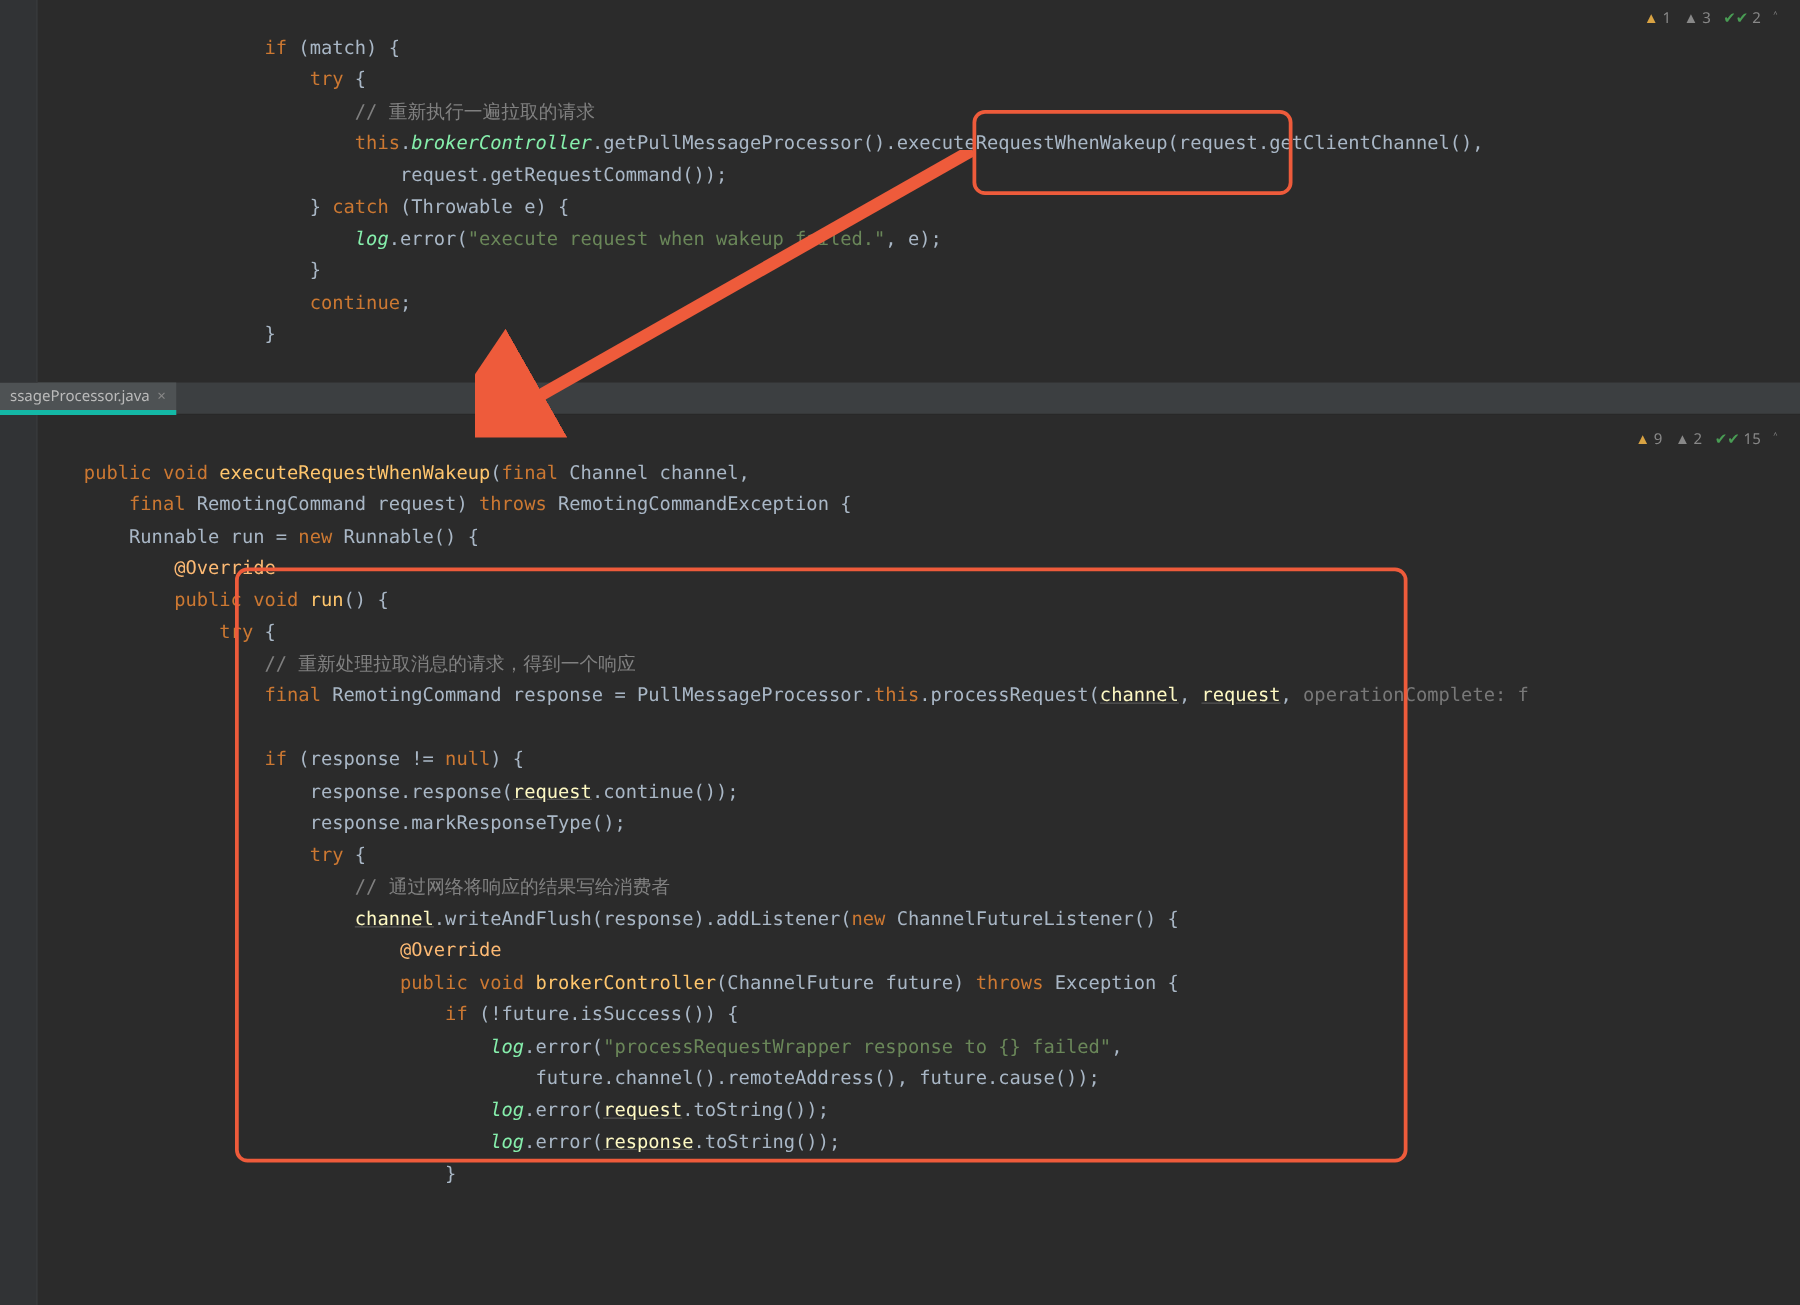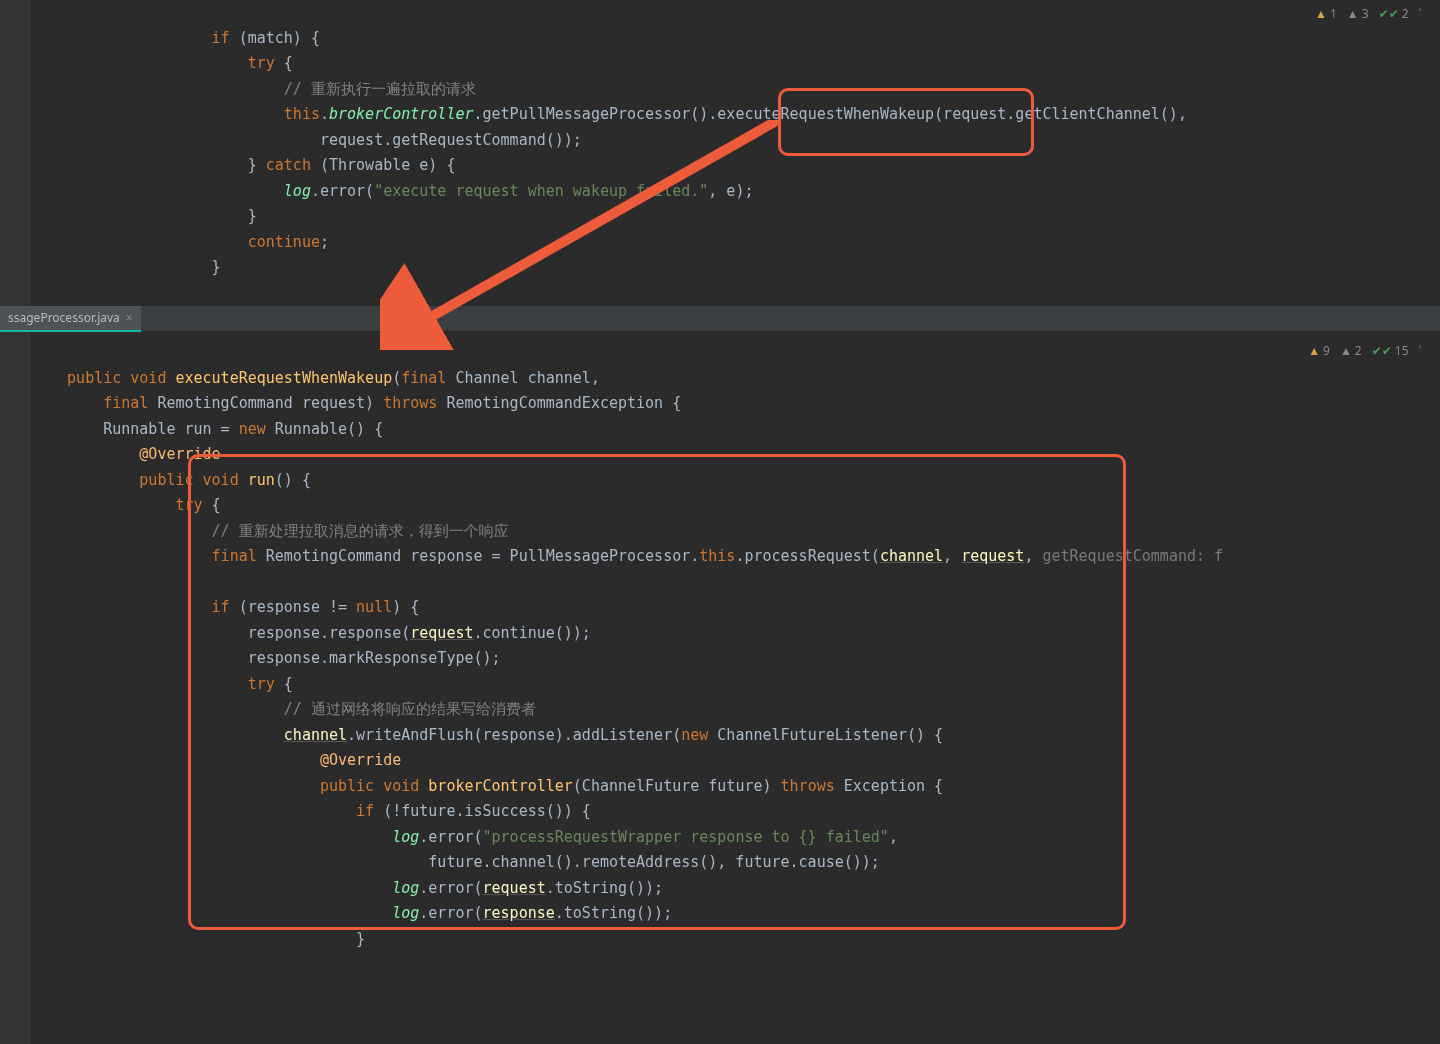--- a/index.html
+++ b/index.html
@@ -49,21 +49,21 @@
   }
   .tab {
     background: #4e5254;
     color: #bbbbbb;
     padding: 4px 8px;
     font-size: 12px;
     font-family: system-ui, -apple-system, sans-serif;
     display: flex;
     align-items: center;
     gap: 6px;
-    border-bottom: 2px solid #14b8a6;
+    border-bottom: 4px solid #14b8a6;
     height: 26px;
   }
   .tab-close { color: #888; font-size: 12px; cursor: pointer; }
   .inspections {
     position: absolute;
     top: 5px;
     right: 18px;
     display: flex;
     gap: 10px;
     font-size: 12px;
@@ -154,21 +154,21 @@
   </div>
 
   <div class="code-area" style="padding-top:8px;">
 <span>   </span><span class="kw">public</span><span class="kw"> void </span><span class="method-def">executeRequestWhenWakeup</span><span>(</span><span class="kw">final</span><span> Channel channel,</span>
 <span>       </span><span class="kw">final</span><span> RemotingCommand request) </span><span class="kw">throws</span><span> RemotingCommandException {</span>
 <span>       </span><span>Runnable run = </span><span class="kw">new</span><span> Runnable() {</span>
 <span>           </span><span class="anno">@Override</span>
 <span>           </span><span class="kw">public</span><span class="kw"> void </span><span class="method-def">run</span><span>() {</span>
 <span>               </span><span class="kw">try</span><span> {</span>
 <span>                   </span><span class="comment">// 重新处理拉取消息的请求，得到一个响应</span>
-<span>                   </span><span class="kw">final</span><span> RemotingCommand response = PullMessageProcessor.</span><span class="this">this</span><span>.processRequest(</span><span class="link">channel</span><span>, </span><span class="link">request</span><span>, </span><span class="hint">getRequestCommand: f</span>
+<span>                   </span><span class="kw">final</span><span> RemotingCommand response = PullMessageProcessor.</span><span class="this">this</span><span>.processRequest(</span><span class="link">channel</span><span>, </span><span class="link">request</span><span>, </span><span class="hint">operationComplete: f</span>
 
 <span>                   </span><span class="kw">if</span><span> (response != </span><span class="kw">null</span><span>) {</span>
 <span>                       </span><span>response.response(</span><span class="link">request</span><span>.continue());</span>
 <span>                       </span><span>response.markResponseType();</span>
 <span>                       </span><span class="kw">try</span><span> {</span>
 <span>                           </span><span class="comment">// 通过网络将响应的结果写给消费者</span>
 <span>                           </span><span class="link">channel</span><span>.writeAndFlush(response).addListener(</span><span class="kw">new</span><span> ChannelFutureListener() {</span>
 <span>                               </span><span class="anno">@Override</span>
 <span>                               </span><span class="kw">public</span><span class="kw"> void </span><span class="method-def">brokerController</span><span>(ChannelFuture future) </span><span class="kw">throws</span><span> Exception {</span>
 <span>                                   </span><span class="kw">if</span><span> (!future.isSuccess()) {</span>

